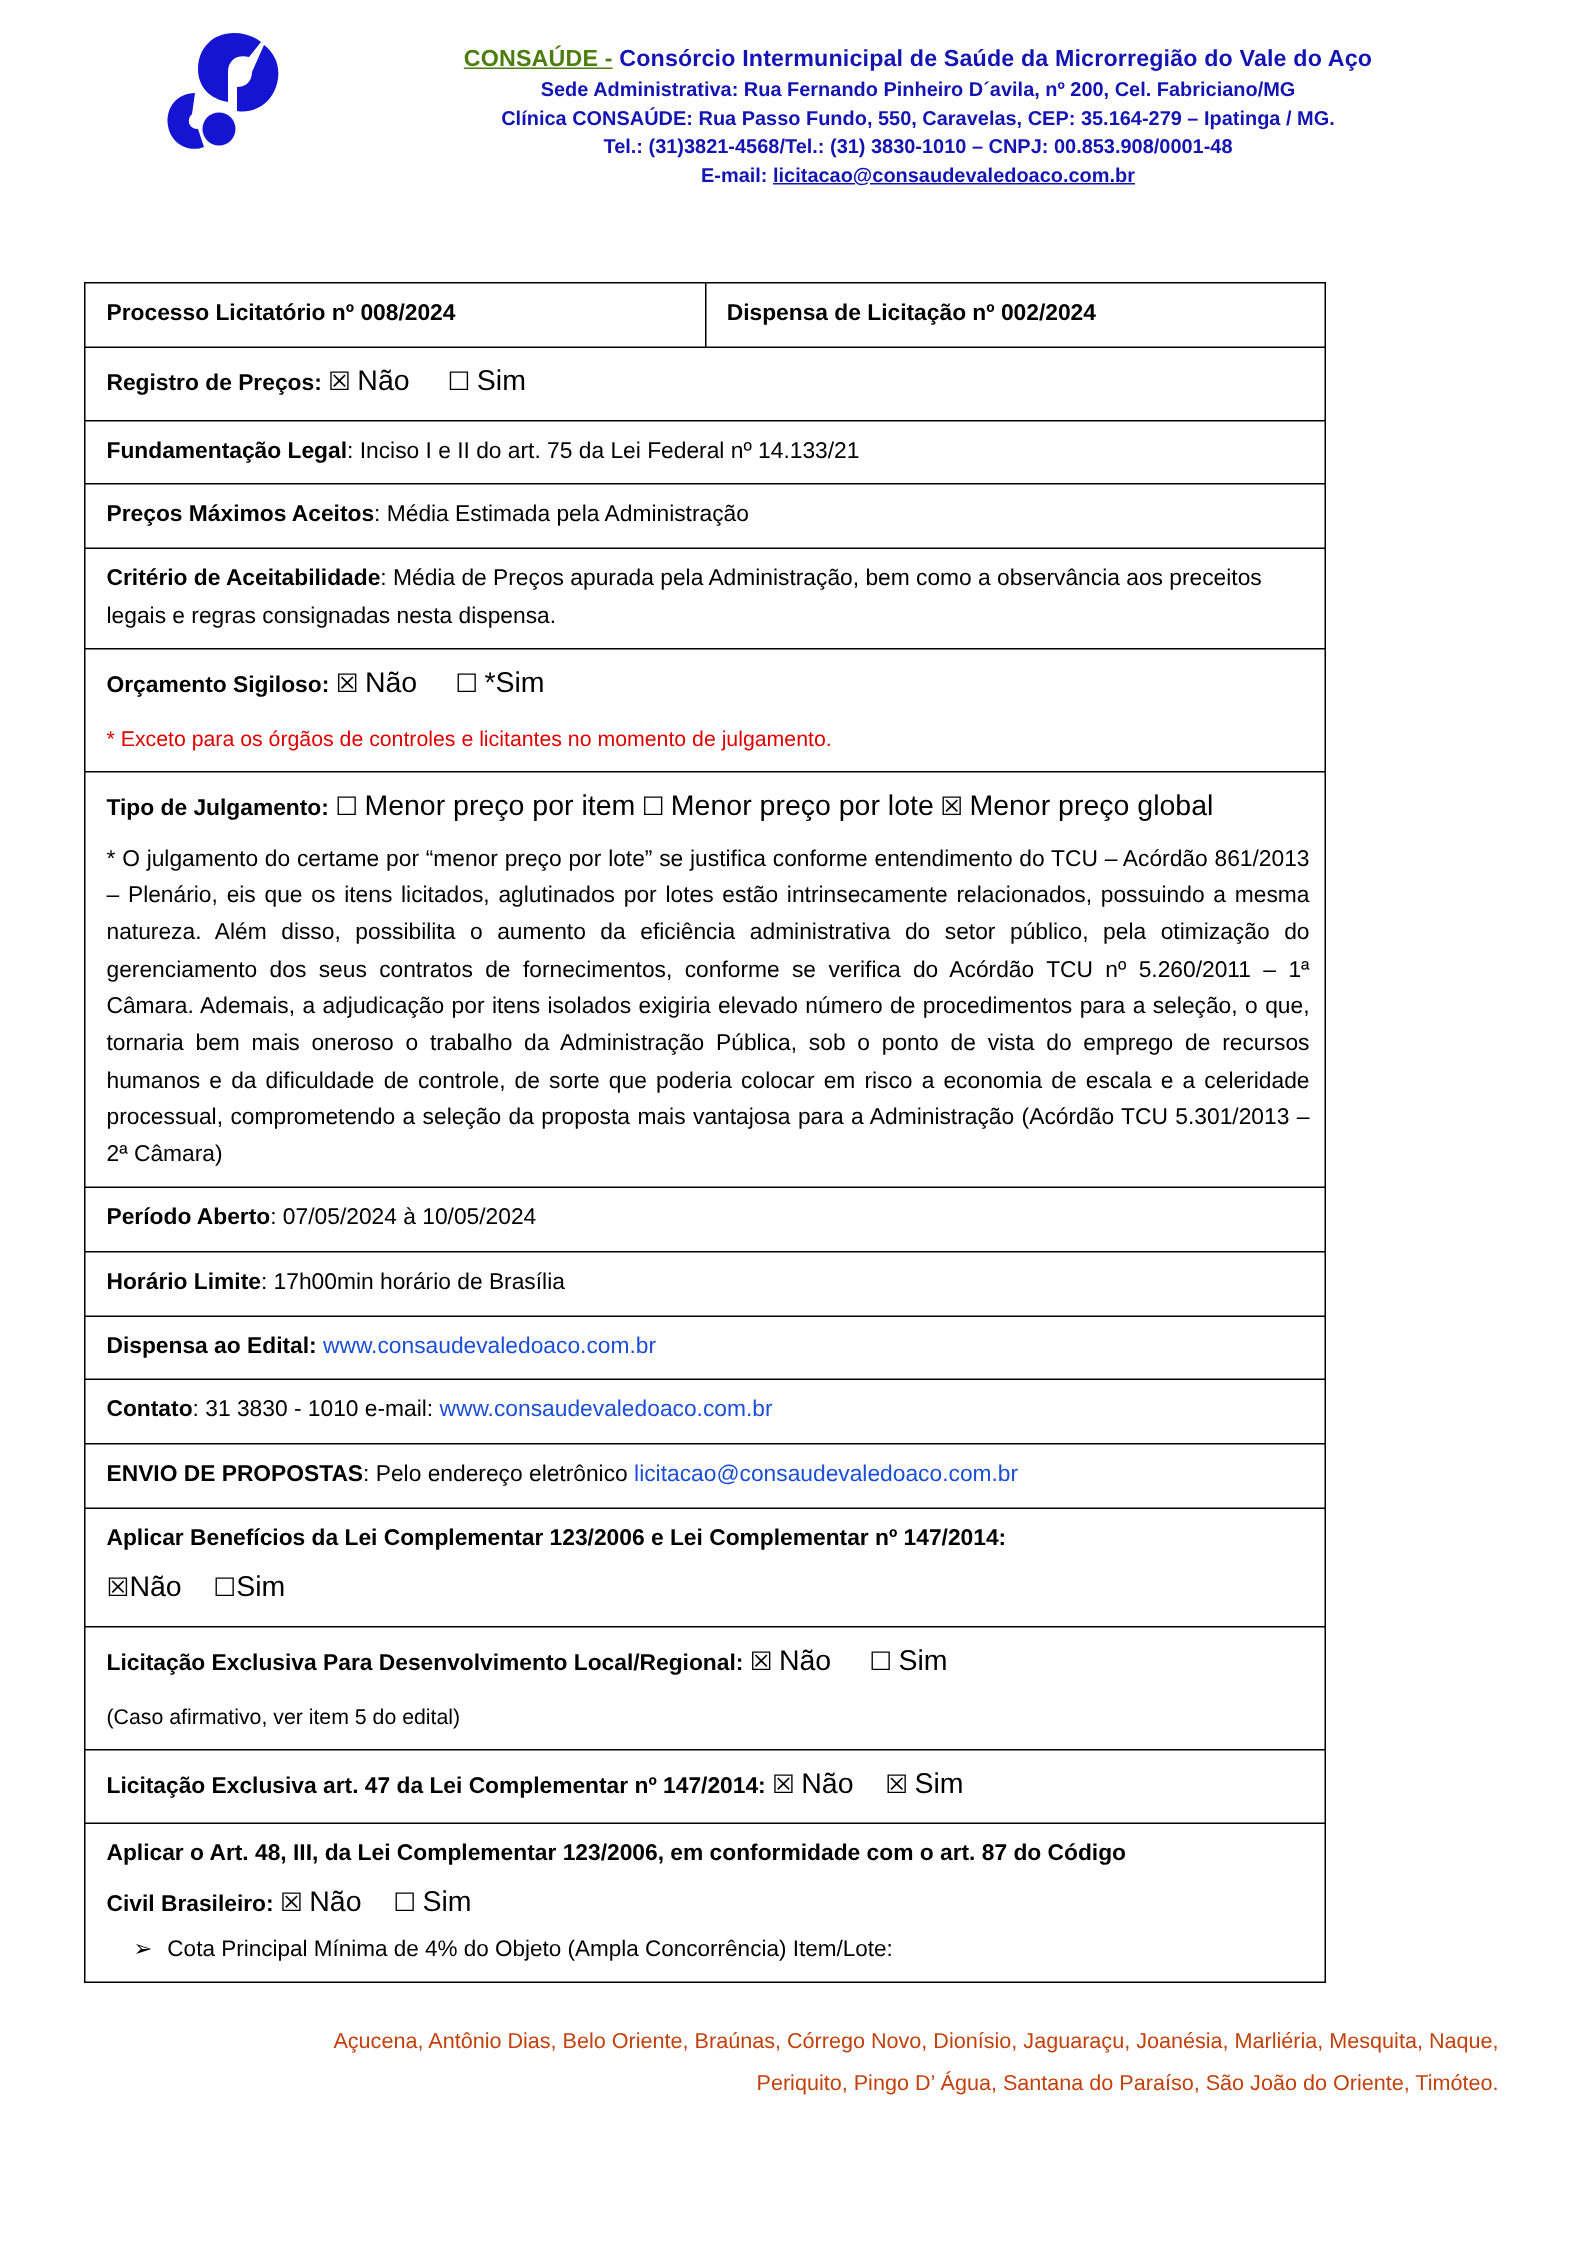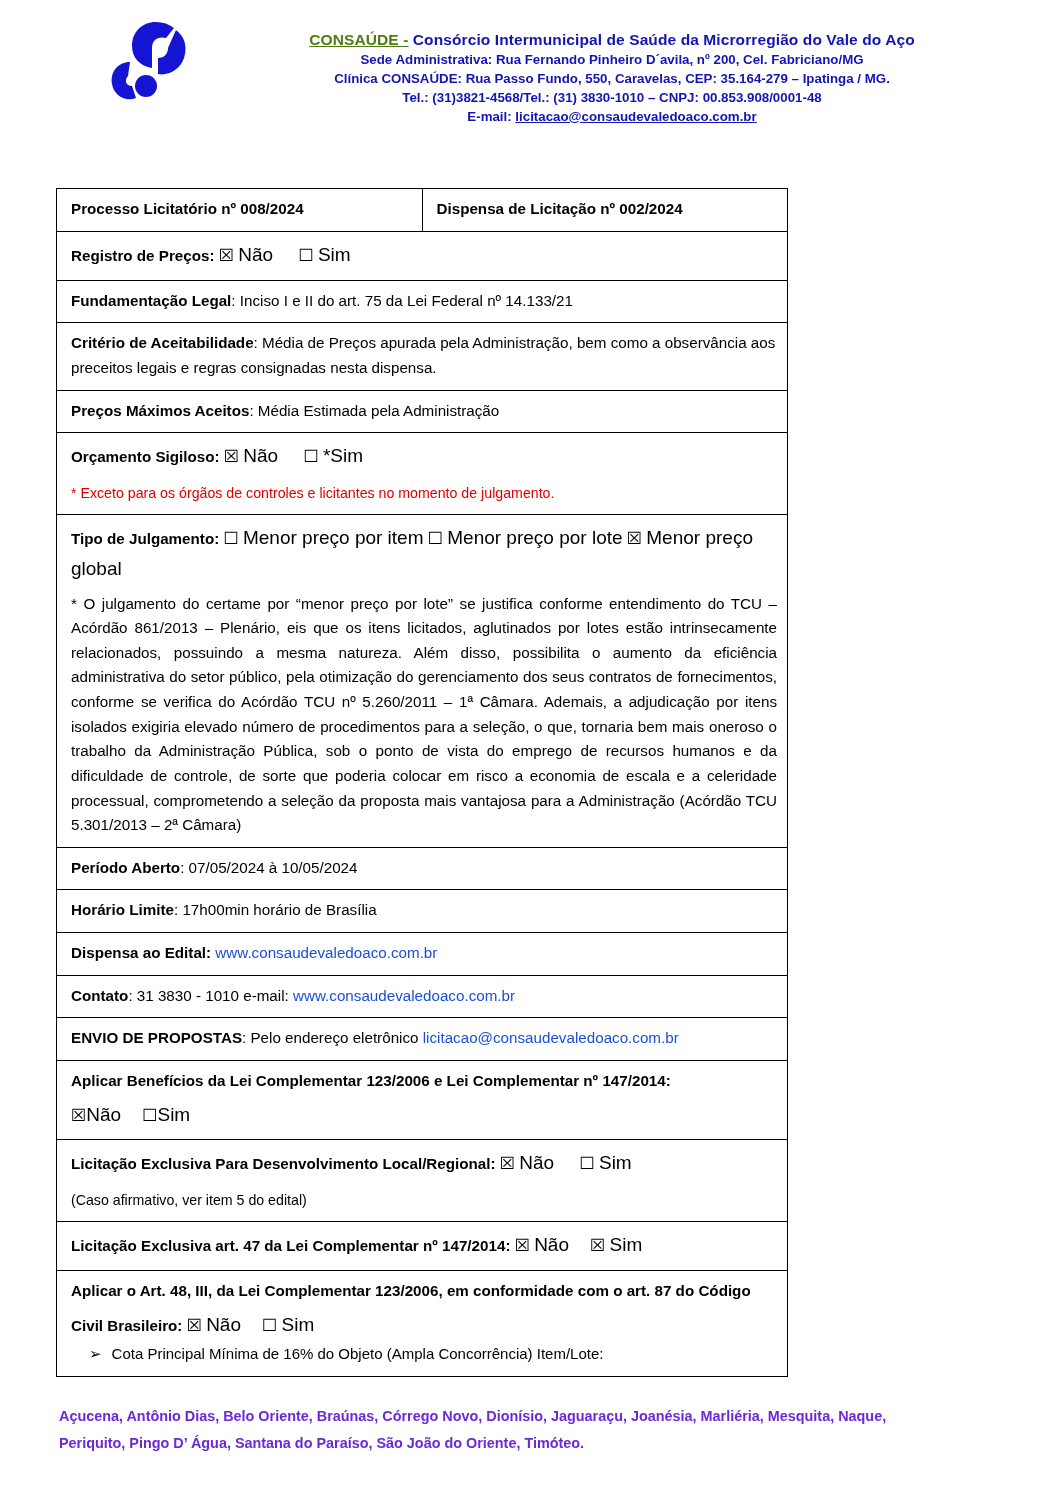--- a/index.html
+++ b/index.html
@@ -61,21 +61,21 @@
   }
   .addr a, .addr .link {
     color: #1414b4;
     text-decoration: underline;
   }
 
   
   .doc-table {
     margin: 62px 0 0 0;
     border-collapse: collapse;
-    width: 732px;
+    width: 828px;
     table-layout: fixed;
   }
   .doc-table td {
     border: 1px solid #000000;
     padding: 8px 10px 9px 14px;
     vertical-align: top;
     font-size: 15.2px;
     line-height: 1.62;
   }
   .b { font-weight: bold; }
@@ -113,24 +113,24 @@
     margin-top: 2px;
   }
   .arrow-item .arrow {
     font-family: "DejaVu Sans", sans-serif;
     margin-right: 10px;
   }
 
   
   .footer {
     margin-top: 26px;
-    text-align: left;
-    color: #6d28d9;
+    text-align: right;
+    color: #c2410c;
     font-size: 14.4px;
-    font-weight: bold;
+    font-weight: normal;
     line-height: 1.9;
     width: 940px;
     margin-left: auto;
     margin-right: auto;
   }
 </style>
 </head>
 <body>
 
 <div class="page">
@@ -182,27 +182,27 @@
     </tr>
 
     <tr>
       <td colspan="2">
         <span class="b">Fundamentação Legal</span><span>: Inciso I e II do art. 75 da Lei Federal nº 14.133/21</span>
       </td>
     </tr>
 
     <tr>
       <td colspan="2">
+        <span class="b">Preços Máximos Aceitos</span><span>: Média Estimada pela Administração</span>
+      </td>
+    </tr>
+
+    <tr>
+      <td colspan="2">
         <span class="b">Critério de Aceitabilidade</span><span>: Média de Preços apurada pela Administração, bem como a observância aos preceitos legais e regras consignadas nesta dispensa.</span>
-      </td>
-    </tr>
-
-    <tr>
-      <td colspan="2">
-        <span class="b">Preços Máximos Aceitos</span><span>: Média Estimada pela Administração</span>
       </td>
     </tr>
 
     <tr>
       <td colspan="2">
         <span class="b">Orçamento Sigiloso:</span>
         <span class="cb">☒</span>
         <span class="big">Não</span>
         &nbsp;&nbsp;&nbsp;&nbsp;
         <span class="cb">☐</span>
@@ -293,21 +293,21 @@
         <span class="b">Aplicar o Art. 48, III, da Lei Complementar 123/2006, em conformidade com o art. 87 do Código</span>
         <span class="line2">
           <span class="b">Civil Brasileiro:</span>
           <span class="cb">☒</span>
           <span class="big">Não</span>
           &nbsp;&nbsp;&nbsp;
           <span class="cb">☐</span>
           <span class="big">Sim</span>
         </span>
         <span class="arrow-item">
-          <span class="arrow">➢</span><span>Cota Principal Mínima de 16% do Objeto (Ampla Concorrência) Item/Lote:</span>
+          <span class="arrow">➢</span><span>Cota Principal Mínima de 4% do Objeto (Ampla Concorrência) Item/Lote:</span>
         </span>
       </td>
     </tr>
   </tbody>
     </table>
 
   <div class="footer">
     <div>Açucena, Antônio Dias, Belo Oriente, Braúnas, Córrego Novo, Dionísio, Jaguaraçu, Joanésia, Marliéria, Mesquita, Naque,</div>
     <div>Periquito, Pingo D’ Água, Santana do Paraíso, São João do Oriente, Timóteo.</div>
   </div>

